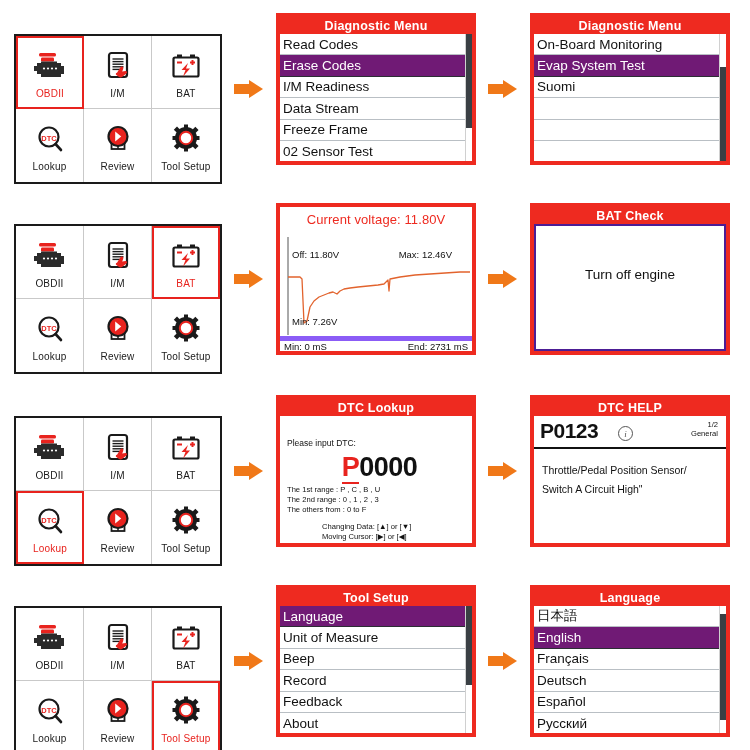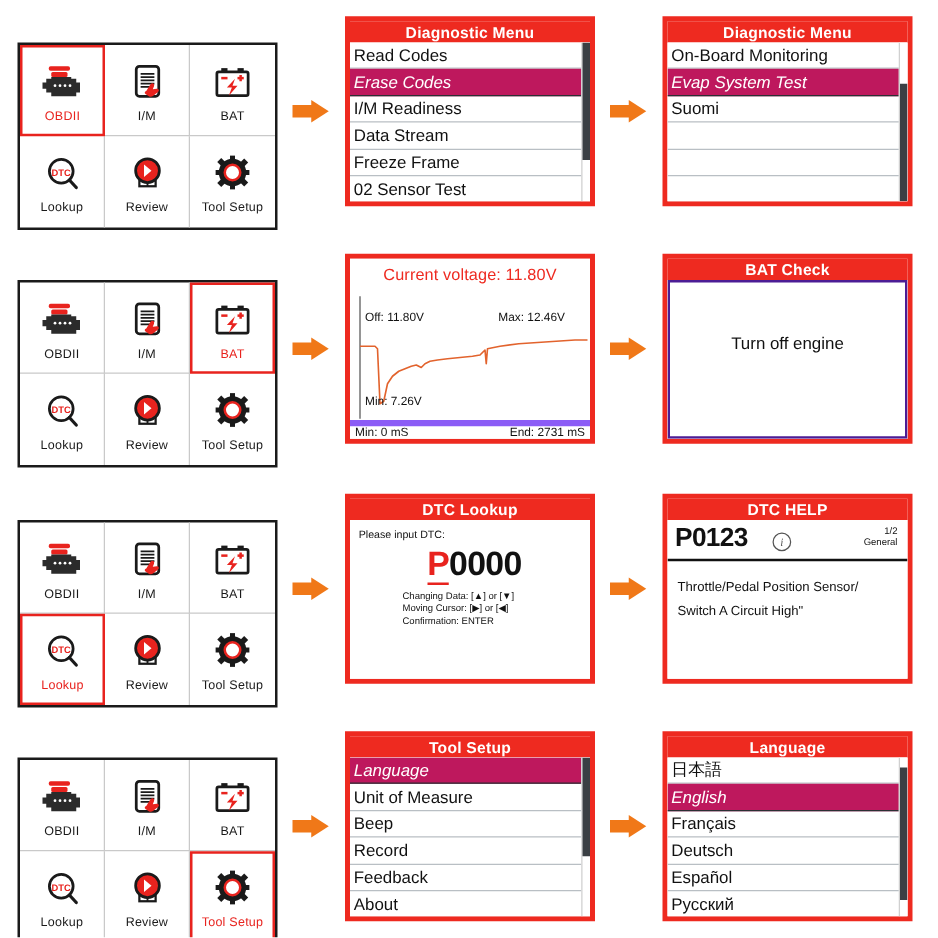--- a/index.html
+++ b/index.html
@@ -139,24 +139,23 @@
     border-bottom: 1px solid #b9bfc4;
     display: flex;
     align-items: center;
     padding-left: 3px;
     font-size: 13.5px;
     color: #111111;
     white-space: nowrap;
     overflow: hidden;
   }
   .lcd-row.sel {
-    background: #be185d;
+    background: #701a75;
     color: #ffffff;
     border-bottom: 1px solid #2b2f34;
-    font-style: italic;
   }
   .lcd-row.empty { color: transparent; }
   .scrollbar {
     position: absolute;
     right: 0; top: 0;
     width: 6px;
     height: 100%;
     background: #ffffff;
     border-left: 1px solid #d0d0d0;
   }
@@ -196,21 +195,21 @@
   .msg-screen {
     width: 100%; height: 100%;
     display: flex; align-items: center; justify-content: center;
     box-sizing: border-box;
     padding-bottom: 26px;
     border: 2px solid #4c1d95;
   }
   .msg-screen span { font-size: 13.5px; color: #111; }
 
   
-  .dtc-body { padding: 6px 0 0 7px; }
+  .dtc-body { padding: 22px 0 0 7px; }
   .dtc-prompt { font-size: 8.5px; color: #111; }
   .dtc-code {
     text-align: center;
     font-size: 27px;
     font-weight: bold;
     color: #111;
     line-height: 1;
     margin: 6px 0 2px 0;
     letter-spacing: -0.5px;
   }
@@ -669,20 +668,25 @@
 
     <div class="slot-screen">
       <div class="lcd">
         <div class="lcd-title">DTC Lookup</div>
         <div class="lcd-body">
           <div class="dtc-body">
             <div class="dtc-prompt">Please input DTC:</div>
             <div class="dtc-code">
               <span class="first">P</span><span>0000</span>
             </div>
+            <div class="dtc-rules">
+              <div>The 1st range : P , C , B , U</div>
+              <div>The 2nd range : 0 , 1 , 2 , 3</div>
+              <div>The others from : 0 to F</div>
+            </div>
             <div class="dtc-keys">
               <div>Changing Data: [▲] or [▼]</div>
               <div>Moving Cursor:  [▶] or  [◀]</div>
               <div>Confirmation:  ENTER</div>
             </div>
           </div>
         </div>
       </div>
     </div>
 

